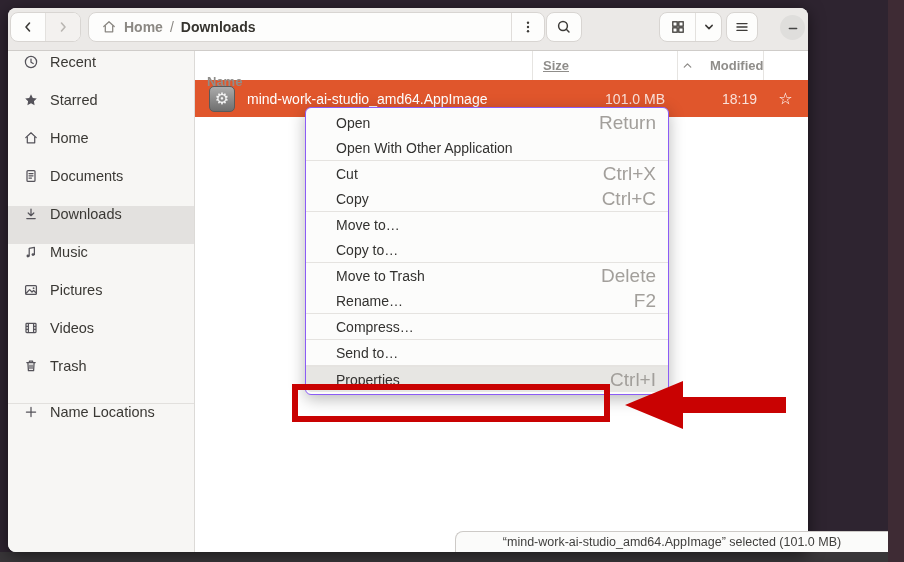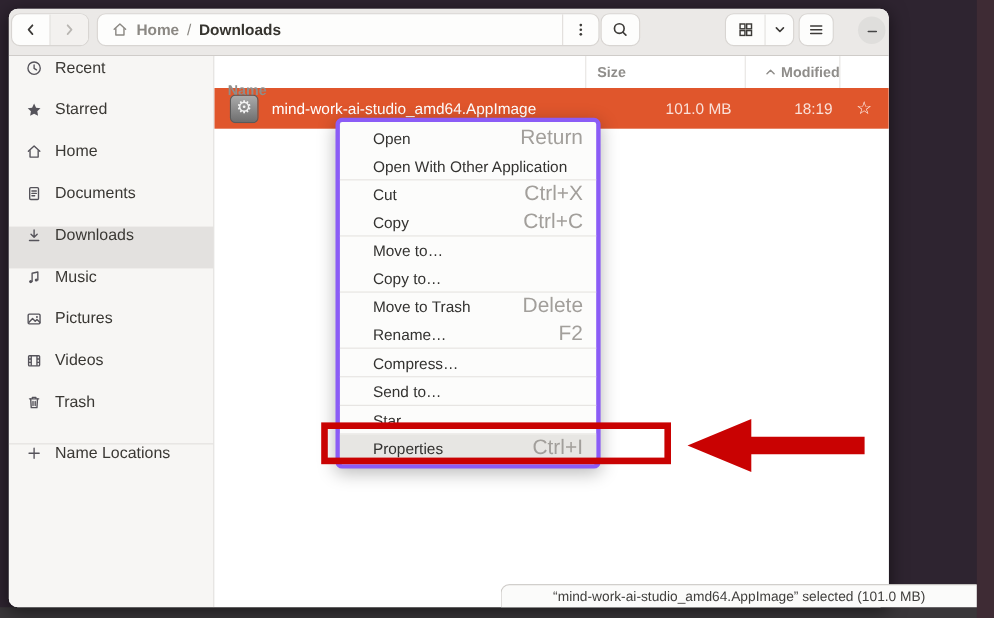--- a/index.html
+++ b/index.html
@@ -63,40 +63,40 @@
   .side-item.selected{background:#e3e1df;}
   .side-label{font-size:14.5px;color:#3a3834;}
   .side-sep{height:1px;background:#e2e0dd;margin-top:7px;margin-bottom:0;}
   .icon16{width:16px;height:16px;flex:none;}
 
   
   .main{position:absolute;left:187px;top:43px;right:0;bottom:0;background:#ffffff;}
   .list-header{height:29px;display:flex;align-items:center;font-size:13px;font-weight:bold;color:#8f8d8a;}
   .hc{display:flex;align-items:center;box-sizing:border-box;height:100%;}
   .hc-name{flex:1;padding-left:12px;margin-top:32px;}
-  .hc-size{width:145px;border-left:1px solid #e6e4e1;padding-left:10px;}
-  .hc-mod{width:86px;border-left:1px solid #e6e4e1;padding-left:16px;gap:3px;}
+  .hc-size{width:145px;border-left:1px solid #e6e4e1;padding-left:10px;text-decoration:underline;}
+  .hc-mod{width:86px;border-left:1px solid #e6e4e1;padding-left:3px;gap:16px;}
   .hc-star{width:45px;border-left:1px solid #e6e4e1;}
   .file-row{height:37px;display:flex;align-items:center;color:#ffffff;font-size:14px;cursor:pointer;}
   .file-row.selected{background:#e0562c;}
   .file-icon{
     width:26px;height:26px;margin-left:14px;margin-right:12px;border-radius:5px;flex:none;
     background:linear-gradient(#ababab,#6e6e6e);border:1px solid #5a5a5a;box-sizing:border-box;
     display:flex;align-items:center;justify-content:center;
     color:#f4f4f4;font-size:16px;line-height:1;
   }
   .fc-name{flex:1;display:flex;align-items:center;overflow:hidden;white-space:nowrap;}
   .fc-size{width:145px;box-sizing:border-box;text-align:right;padding-right:12px;color:rgba(255,255,255,.82);}
   .fc-mod{width:86px;box-sizing:border-box;text-align:right;padding-right:6px;color:rgba(255,255,255,.82);}
   .fc-star{width:45px;text-align:center;font-size:16px;color:#ffffff;cursor:pointer;}
 
   
   .ctx-menu{
-    position:absolute;left:305px;top:107px;width:241px;box-sizing:border-box;
-    background:#fcfcfb;border:4px solid #8b5cf6;border-radius:6px;
+    position:absolute;left:305px;top:107px;width:364px;box-sizing:border-box;
+    background:#fcfcfb;border:1px solid #8b5cf6;border-radius:6px;
     box-shadow:0 4px 16px rgba(0,0,0,.28);padding:2px 0;z-index:5;
   }
   .ctx-item{height:25px;display:flex;align-items:center;justify-content:space-between;
     padding:0 12px 0 30px;cursor:pointer;}
   .ctx-label{font-size:14px;color:#333230;}
   .ctx-shortcut{font-size:19px;color:#a29f9b;}
   .ctx-sep{height:1px;background:#e5e3e0;}
   .ctx-item.highlighted{background:#e7e6e3;border-radius:0 0 5px 5px;}
 
   
@@ -350,24 +350,20 @@
   <div class="ctx-item">
     <span class="ctx-label">Compress…</span>
     <span class="ctx-shortcut"></span>
   </div>
   <div class="ctx-sep"></div>
   <div class="ctx-item">
     <span class="ctx-label">Send to…</span>
     <span class="ctx-shortcut"></span>
   </div>
   <div class="ctx-sep"></div>
-  <div class="ctx-item">
-    <span class="ctx-label">Star</span>
-    <span class="ctx-shortcut"></span>
-  </div>
   <div class="ctx-sep"></div>
   <div class="ctx-item highlighted">
     <span class="ctx-label">Properties</span>
     <span class="ctx-shortcut">Ctrl+I</span>
   </div>
 </div>
 
 <div class="anno-rect"></div>
 <svg class="anno-arrow" width="200" height="70" viewBox="0 0 200 70">
   <polygon points="25,35 83,11 83,27 186,27 186,43 83,43 83,59" fill="#c90202"></polygon>

